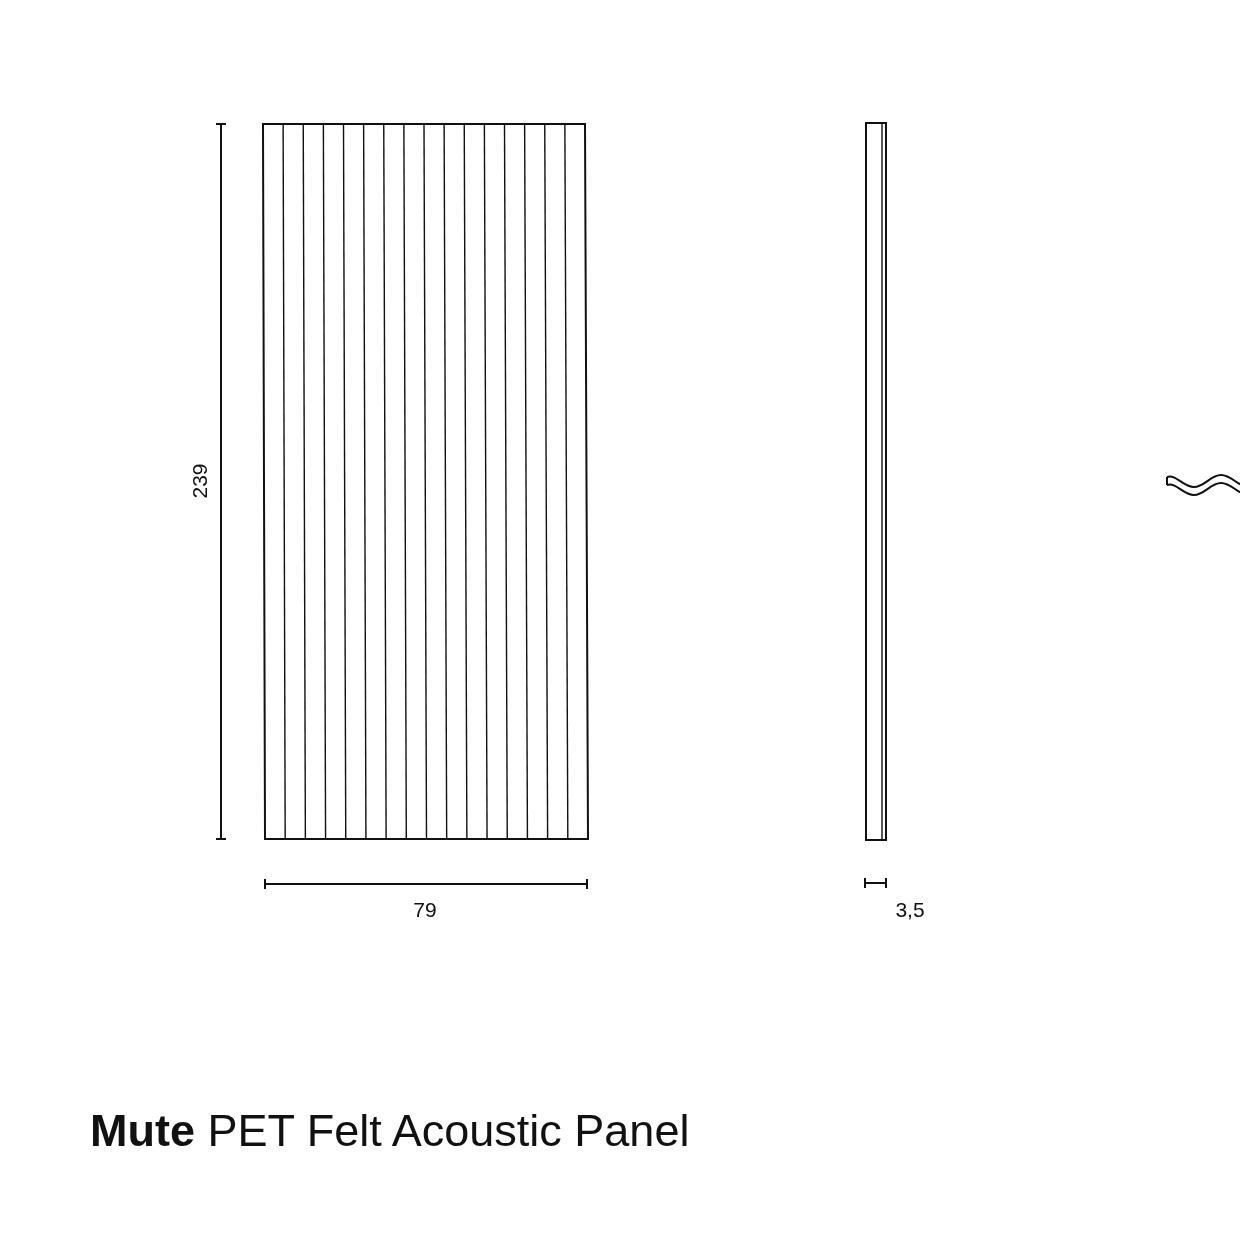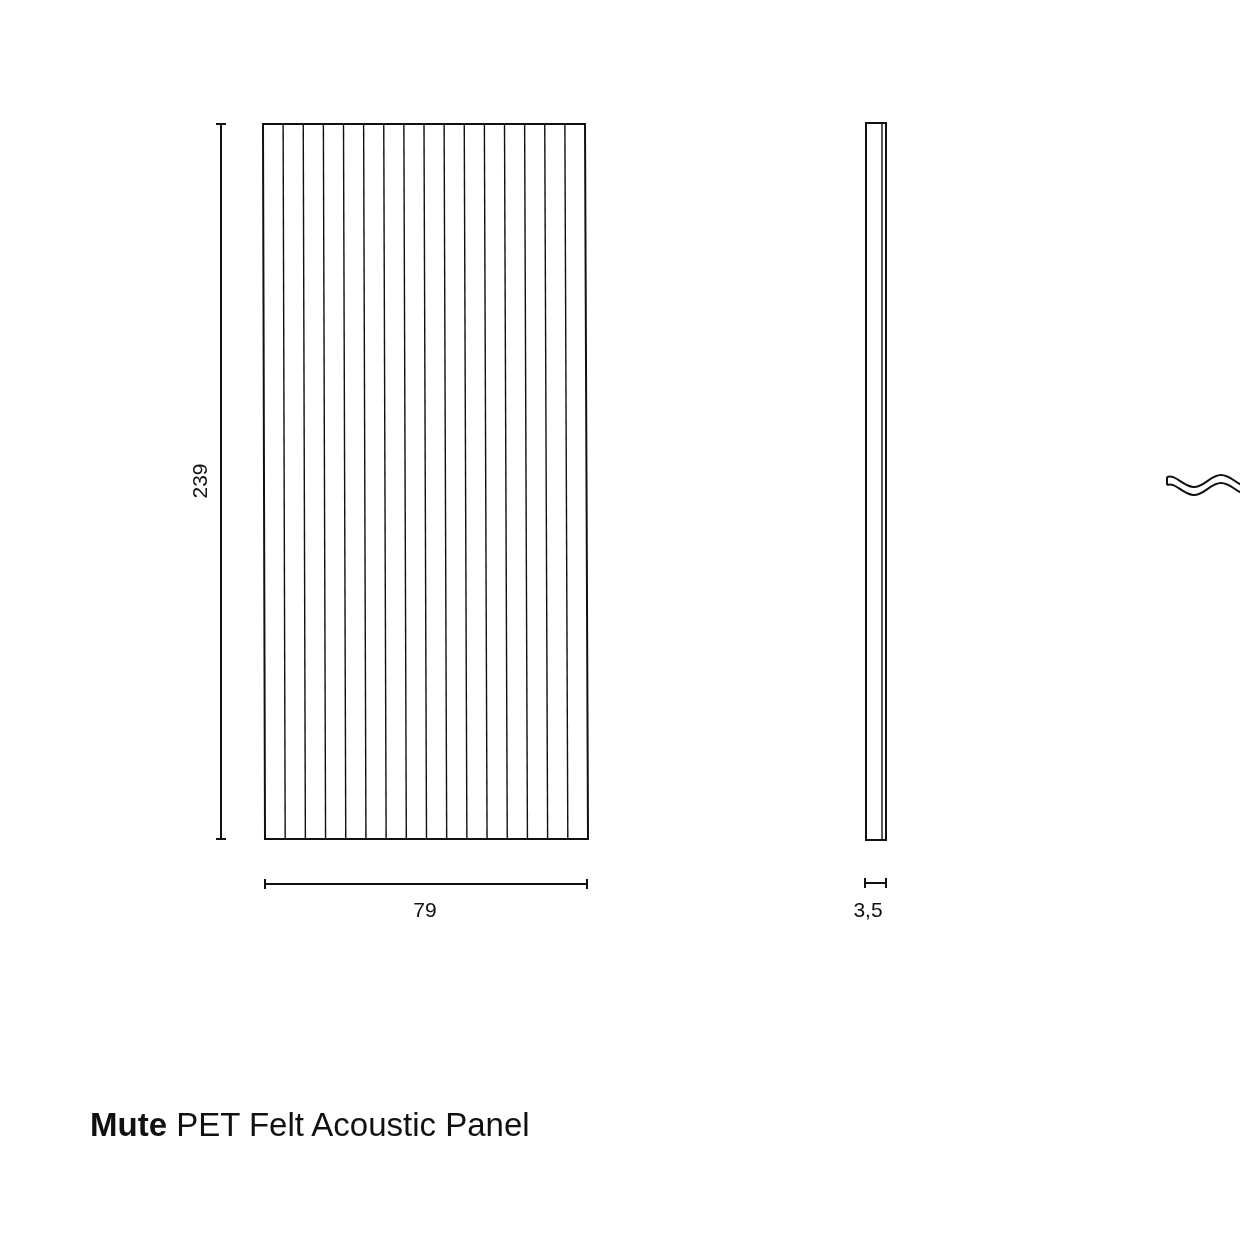--- a/index.html
+++ b/index.html
@@ -1,23 +1,23 @@
 <!DOCTYPE html>
 <html><head>
   <meta charset="utf-8">
   <style>
     html, body { margin: 0; padding: 0; background: #ffffff; }
     body { width: 1240px; height: 1240px; position: relative; overflow: hidden;
            font-family: "Liberation Sans", "DejaVu Sans", sans-serif; color: #111111; }
     #drawing { position: absolute; left: 0; top: 0; }
     .dim-label { position: absolute; font-size: 21px; color: #111111; line-height: 1; white-space: nowrap; }
     #label-width { left: 425px; top: 899px; transform: translateX(-50%); text-align: right; }
-    #label-depth { left: 868px; top: 899px; transform: translateX(-50%); text-align: center; }
+    #label-depth { left: 910px; top: 899px; transform: translateX(-50%); text-align: center; }
     #label-height { left: 199px; top: 481px; transform: translate(-50%, -50%) rotate(-90deg); }
-    #title { position: absolute; left: 90px; top: 1108px; font-size: 33px; line-height: 1; white-space: nowrap; color: #111111; }
+    #title { position: absolute; left: 90px; top: 1108px; font-size: 45px; line-height: 1; white-space: nowrap; color: #111111; }
     #title .brand { font-weight: bold; }
   </style>
 </head>
 <body>
 
 <svg id="drawing" width="1240" height="1240" viewBox="0 0 1240 1240" xmlns="http://www.w3.org/2000/svg">
 
   <g stroke="#111" stroke-width="2" fill="none">
     <line x1="221" y1="124" x2="221" y2="839"></line>
     <line x1="216" y1="124" x2="226" y2="124"></line>

